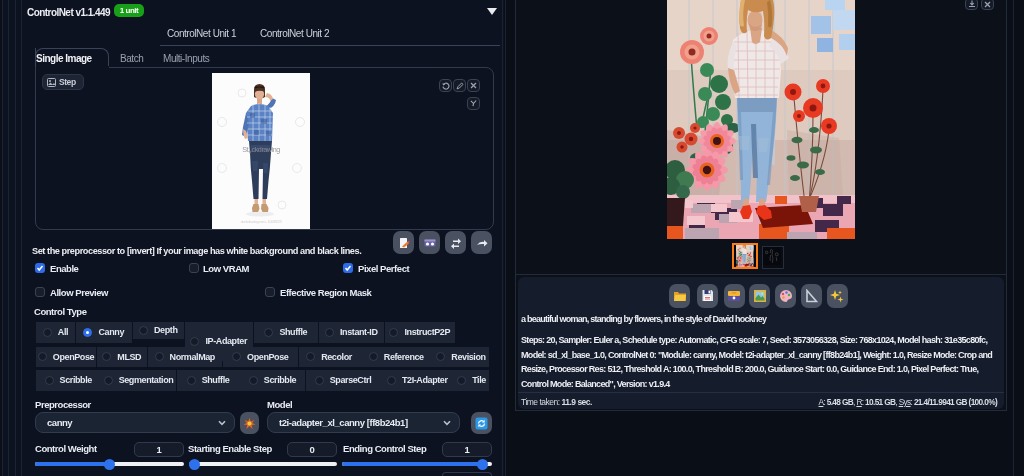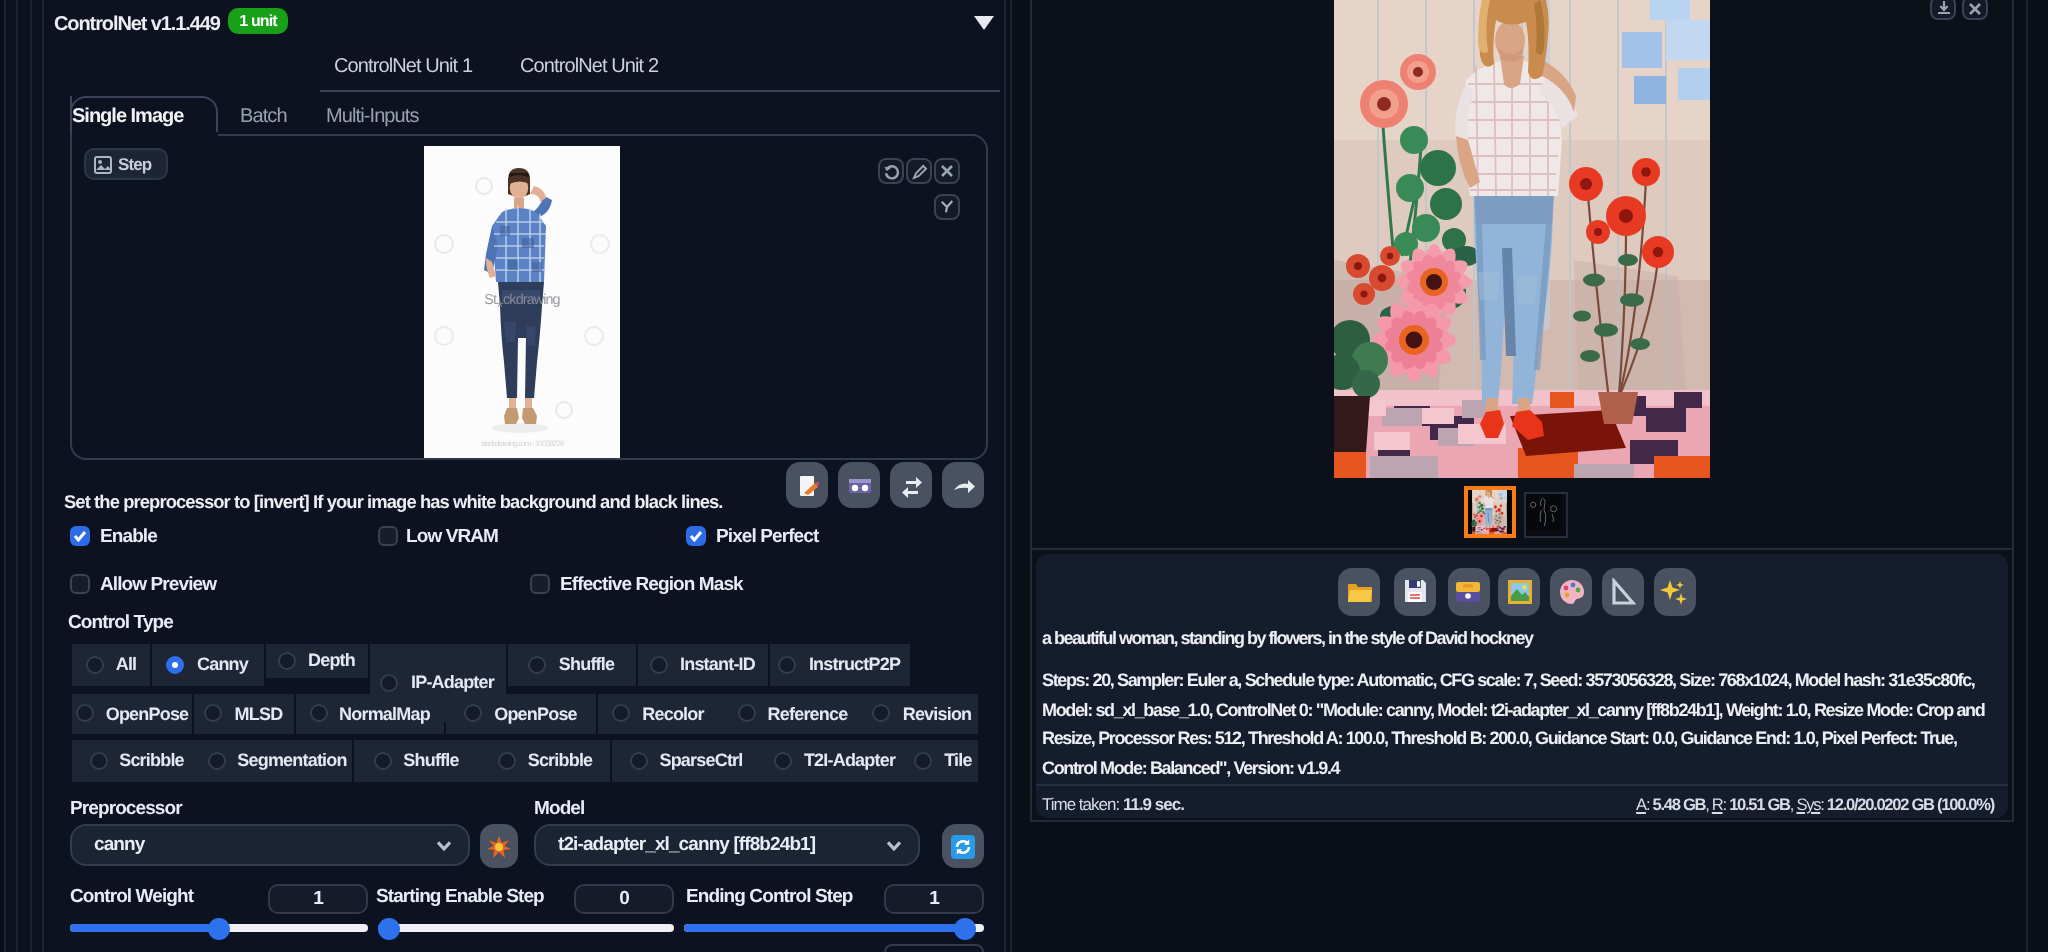--- a/index.html
+++ b/index.html
@@ -849,14 +849,14 @@
           <path d="M10 1.5 L10.5 3 L12 3.5 L10.5 4 L10 5.5 L9.5 4 L8 3.5 L9.5 3 Z" fill="#f4c838"></path>
         </svg>
       </div>
     </div>
 
   <div class="abs" style="left:521px;top:314px;width:478px;font-size:9px;letter-spacing:-0.75px;font-weight:600;color:#edeff4">a beautiful woman, standing by flowers, in the style of David hockney</div>
   <div class="abs" style="left:521px;top:333px;width:480px;font-size:9px;letter-spacing:-0.68px;font-weight:600;color:#edeff4;line-height:14.5px;white-space:nowrap">Steps: 20, Sampler: Euler a, Schedule type: Automatic, CFG scale: 7, Seed: 3573056328, Size: 768x1024, Model hash: 31e35c80fc,<br>Model: sd_xl_base_1.0, ControlNet 0: "Module: canny, Model: t2i-adapter_xl_canny [ff8b24b1], Weight: 1.0, Resize Mode: Crop and<br>Resize, Processor Res: 512, Threshold A: 100.0, Threshold B: 200.0, Guidance Start: 0.0, Guidance End: 1.0, Pixel Perfect: True,<br>Control Mode: Balanced", Version: v1.9.4</div>
 
   <div class="abs" style="left:518px;top:392px;width:486px;height:1px;background:#272f40"></div>
   <div class="abs" style="left:521px;top:397px;font-size:8.5px;letter-spacing:-0.5px;color:#d8dce4">Time taken: <b>11.9 sec.</b></div>
-  <div class="abs" style="left:997px;top:397px;font-size:8.3px;letter-spacing:-0.65px;color:#d8dce4;white-space:nowrap;transform:translateX(-100%)"><u>A</u>: <b>5.48 GB</b>, <u>R</u>: <b>10.51 GB</b>, <u>Sys</u>: <b>12.0/20.0202 GB (100.0%)</b></div>
+  <div class="abs" style="left:997px;top:397px;font-size:8.3px;letter-spacing:-0.65px;color:#d8dce4;white-space:nowrap;transform:translateX(-100%)"><u>A</u>: <b>5.48 GB</b>, <u>R</u>: <b>10.51 GB</b>, <u>Sys</u>: <b>21.4/11.9941 GB (100.0%)</b></div>
 </div>
 
 </body></html>

